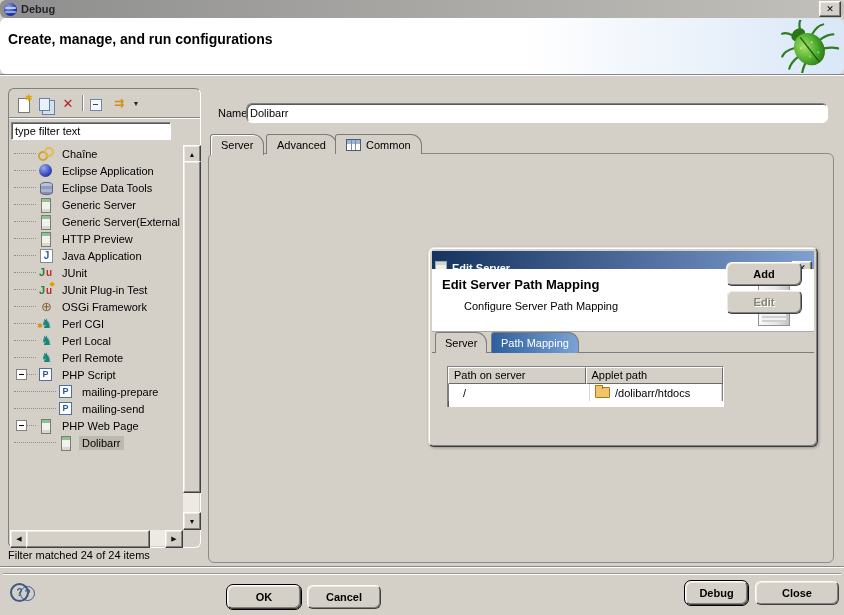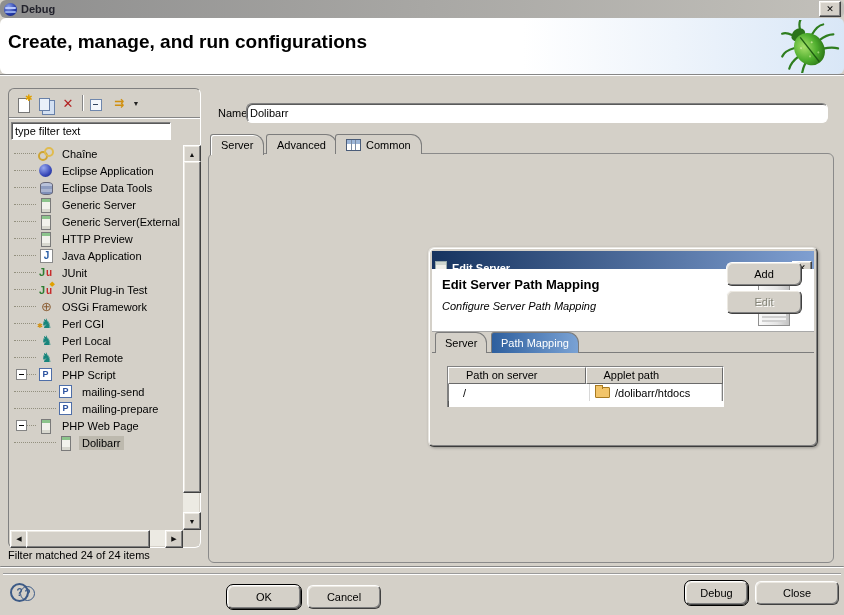--- a/index.html
+++ b/index.html
@@ -2,21 +2,21 @@
 <html><head>
 <meta charset="utf-8">
 <style>
   html,body{margin:0;padding:0;background:#9a9a9a;}
   #app{position:relative;width:844px;height:615px;background:#d4d0c8;overflow:hidden;
        font-family:"Liberation Sans","DejaVu Sans",sans-serif;font-size:11px;color:#000;}
   .abs{position:absolute;border-radius:6px;}
 
   
   .raised{background:#d4d0c8;border:1px solid;border-color:#ffffff #404040 #404040 #ffffff;
-          box-shadow:inset -1px -1px 0 #808080,inset 1px 1px 0 #ece9e2;}
+          box-shadow:inset -1px -1px 0 #808080,inset 1px 1px 0 #ece9e2;font-weight:bold;}
   .btn{display:flex;align-items:center;justify-content:center;cursor:default;}
   .btn.default{outline:1px solid #000;}
   .btn.disabled{color:#848478;text-shadow:1px 1px 0 #fff;text-align:right;}
   .sunken{background:#fff;border:1px solid;border-color:#808080 #ffffff #ffffff #808080;
           box-shadow:inset 1px 1px 0 #5a5a5a;}
   .groupbox{border:1px solid #868686;box-shadow:1px 1px 0 #fff,inset 1px 1px 0 #fff;}
   .grouplabel{position:absolute;top:-7px;left:8px;background:#d4d0c8;padding:0 4px;}
   input.flat{font-family:"Liberation Sans","DejaVu Sans",sans-serif;font-size:11px;border:none;outline:none;
              background:transparent;width:100%;height:100%;padding:0 3px;box-sizing:border-box;}
   .combo{position:relative;}
@@ -35,21 +35,21 @@
   #titlebar .t{font-weight:bold;color:#22222c;margin-left:4px;}
   .ecl-icon{width:13px;height:13px;border-radius:50%;margin-left:4px;flex:none;
       background:radial-gradient(circle at 35% 30%,#8fa4ec,#2238a8 60%,#101e66);position:relative;}
   .ecl-icon::after{content:"";position:absolute;left:1px;right:1px;top:4px;height:2px;background:#b9c9ff;
       box-shadow:0 4px 0 #8fa6e8;border-radius:1px;}
   .xbtn{width:20px;height:14px;font-size:9px;font-weight:bold;color:#000;}
   #header{left:0;top:18px;width:844px;height:56px;
      background:linear-gradient(to right,#ffffff 62%,#eef4fb 80%,#d9e7f7);}
   #header::after{content:"";position:absolute;left:0;bottom:-2px;width:844px;height:0;
      border-top:1px solid #868686;border-bottom:1px solid #fff;}
-  #header .ht{position:absolute;left:8px;top:13px;font-size:19px;font-weight:bold;}
+  #header .ht{position:absolute;left:8px;top:13px;font-size:14px;font-weight:bold;}
   #bug{position:absolute;right:4px;top:2px;}
 
   
   #lpanel{left:8px;top:88px;width:191px;height:458px;background:#d4d0c8;
           border:1px solid;border-color:#808080 #fff #fff #808080;}
   #ltoolbar{position:absolute;left:0;top:0;right:0;height:28px;display:flex;align-items:center;
      border-bottom:1px solid #868686;box-shadow:0 1px 0 #fff;padding-left:4px;}
   .tbi{width:22px;height:20px;display:flex;align-items:center;justify-content:center;position:relative;}
   .tbsep{width:1px;height:16px;background:#868686;box-shadow:1px 0 0 #fff;margin:0 3px;}
   #lfilter{position:absolute;left:2px;top:33px;width:158px;height:16px;}
@@ -134,36 +134,36 @@
      border:1px solid;border-color:#e9e7e1 #3c3c3c #3c3c3c #e9e7e1;
      box-shadow:inset 1px 1px 0 #fff,inset -1px -1px 0 #808080,1px 1px 3px rgba(0,0,0,.3);}
   #dtitle{position:absolute;left:3px;top:3px;right:3px;height:34px;display:flex;align-items:center;
      background:linear-gradient(to right,#16335f,#7f9fd1);}
   #dtitle .t{color:#fff;font-weight:bold;margin-left:5px;}
   .mini-server{width:10px;height:13px;margin-left:3px;flex:none;background:
      linear-gradient(180deg,#cfd6cf 0 3px,#f0f0ea 3px);border:1px solid #9aa;box-shadow:inset 0 -3px 0 #d0d0c8;}
   #dbanner{position:absolute;left:3px;top:21px;right:3px;height:62px;background:#fff;
      border-bottom:1px solid #a8a8a8;}
   #dbanner .h{position:absolute;left:10px;top:8px;font-size:13px;font-weight:bold;}
-  #dbanner .s{position:absolute;left:10px;top:31px;font-style:italic;}
+  #dbanner .s{position:absolute;left:32px;top:31px;}
   .tower{position:absolute;right:24px;top:5px;width:30px;height:50px;border:1px solid #909090;
      background:linear-gradient(90deg,#fafafa,#e4e4e4 60%,#c2c2c2);}
   .tower::before{content:"";position:absolute;left:3px;right:3px;top:3px;height:4px;background:#9cc89c;
      border:1px solid #6a8a6a;}
   .tower::after{content:"";position:absolute;left:3px;right:3px;bottom:3px;height:18px;
      background:repeating-linear-gradient(#cfcfcf 0 2px,#f2f2f2 2px 4px);}
   .dtab{position:absolute;top:84px;height:20px;background:#d4d0c8;border:1px solid #7c7c7c;border-bottom:none;
      border-radius:3px 11px 0 0;display:flex;align-items:center;padding:0 9px;z-index:2;}
   .dtab.active{background:linear-gradient(to right,#2e5f9e,#7aa2d4);color:#fff;z-index:3;}
   #dbody{position:absolute;left:3px;top:104px;right:3px;height:54px;overflow:hidden;background:#d4d0c8;
      border-top:1px solid #7c7c7c;}
   #dtable{position:absolute;left:15px;top:13px;width:275px;height:70px;}
   .thead{display:flex;height:17px;}
   .th{flex:1;background:#d4d0c8;border:1px solid;border-color:#fff #6a6a6a #6a6a6a #fff;
-     padding:1px 17px;box-sizing:border-box;}
+     padding:1px 5px;box-sizing:border-box;}
   .trbody{display:flex;height:17px;background:#fff;border-left:1px solid #808080;border-right:1px solid #808080;}
   .td{flex:1;padding:1px 5px;box-sizing:border-box;display:flex;align-items:center;border-right:1px solid #d8d8d8;}
   .folder{width:13px;height:9px;background:#f2c469;border:1px solid #a87a20;border-radius:1px;
      position:relative;margin-right:5px;flex:none;}
   .folder::before{content:"";position:absolute;left:-1px;top:-3px;width:6px;height:3px;background:#f2c469;
      border:1px solid #a87a20;border-bottom:none;}
   #dbottom{position:absolute;left:3px;right:3px;bottom:3px;height:38px;border-top:1px solid #9a9a9a;
      box-shadow:0 1px 0 #fff inset;}
 
   .lbl{white-space:nowrap;}
@@ -311,26 +311,26 @@
         </div>
       <div class="trow">
           <span class="exp"></span>
           <span class="guide gx"></span>
           <span class="ti i-php"></span>
           <span class="tlabel">PHP Script</span>
         </div>
       <div class="trow">
           <span class="guide g1"></span>
           <span class="ti i-php"></span>
-          <span class="tlabel">mailing-send</span>
+          <span class="tlabel">mailing-prepare</span>
         </div>
       <div class="trow">
           <span class="guide g1"></span>
           <span class="ti i-php"></span>
-          <span class="tlabel">mailing-prepare</span>
+          <span class="tlabel">mailing-send</span>
         </div>
       <div class="trow">
           <span class="exp"></span>
           <span class="guide gx"></span>
           <span class="ti i-server"></span>
           <span class="tlabel">PHP Web Page</span>
         </div>
       <div class="trow sel">
           <span class="guide g1"></span>
           <span class="ti i-server"></span>

